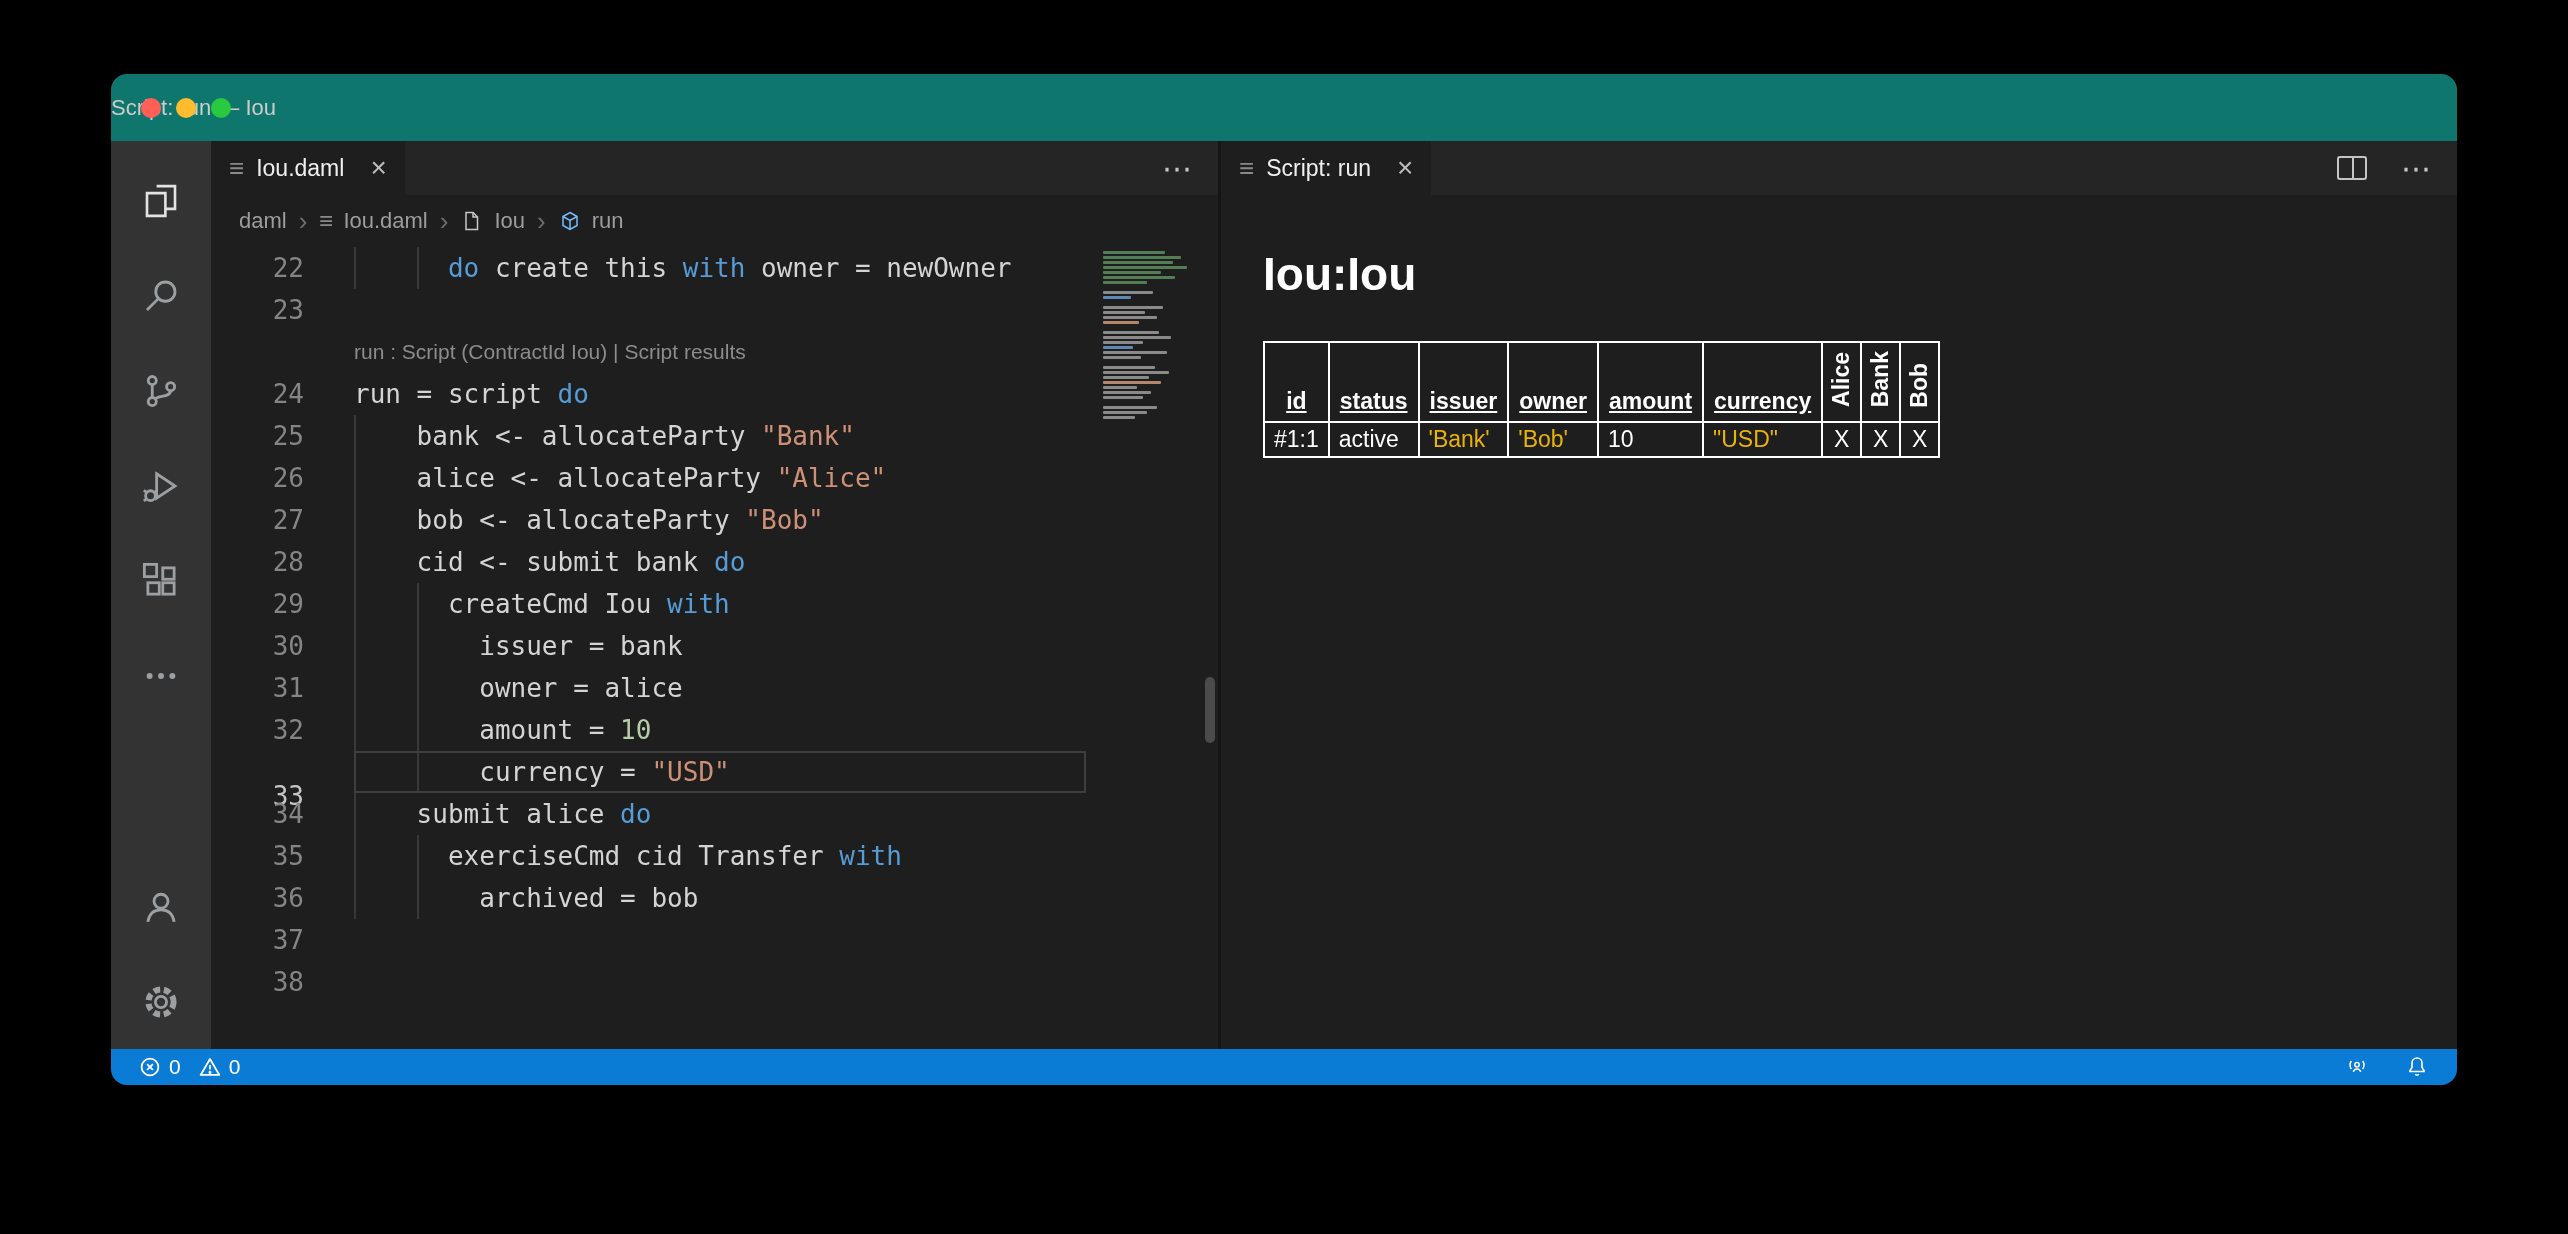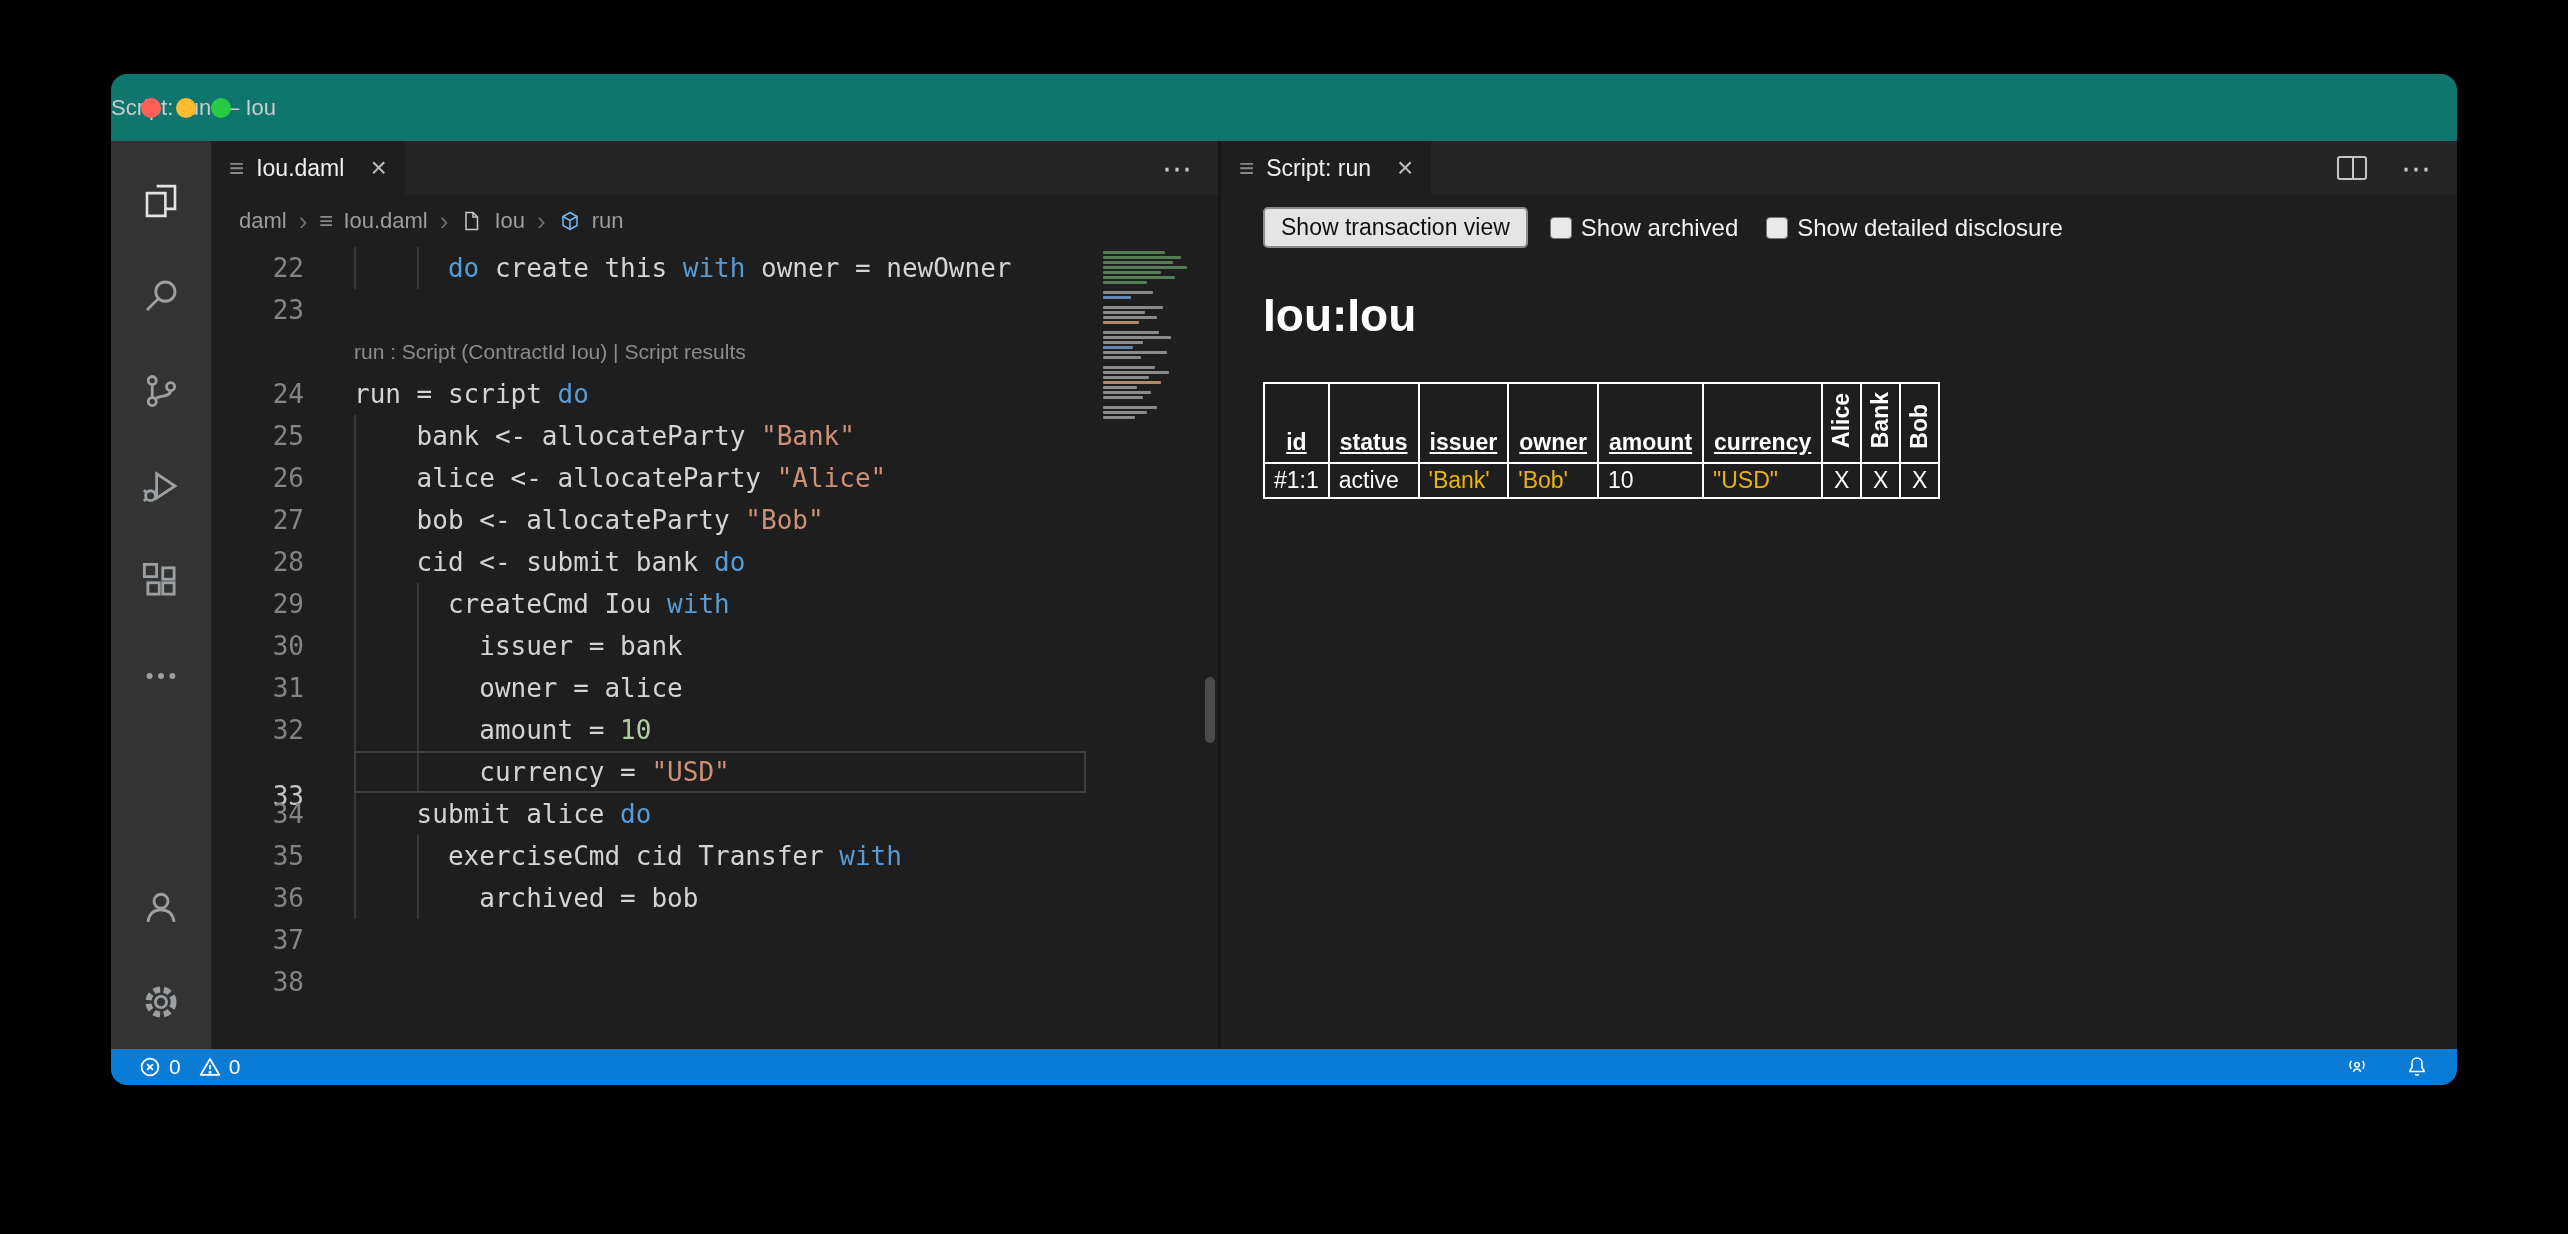--- a/index.html
+++ b/index.html
@@ -255,27 +255,20 @@
           <span>Script: run</span>
           <span class="tab-close">×</span>
         </div>
         <div class="tab-actions">
           <span class="split-icon"></span>
           <span>⋯</span>
         </div>
       </div>
 
       <div class="panel-content">
-        <div class="controls-row">
-          <button class="btn">Show transaction view</button>
-          <span class="checkbox"></span>
-          <span class="cb-label">Show archived</span>
-          <span class="checkbox"></span>
-          <span class="cb-label">Show detailed disclosure</span>
-        </div>
 
         <h1 class="panel-heading">Iou:Iou</h1>
 
         <table class="contracts" id="contracts-table">
             <thead>
               <tr>
                 <th class="th-h">id</th>
                 <th class="th-h">status</th>
                 <th class="th-h">issuer</th>
                 <th class="th-h">owner</th>

